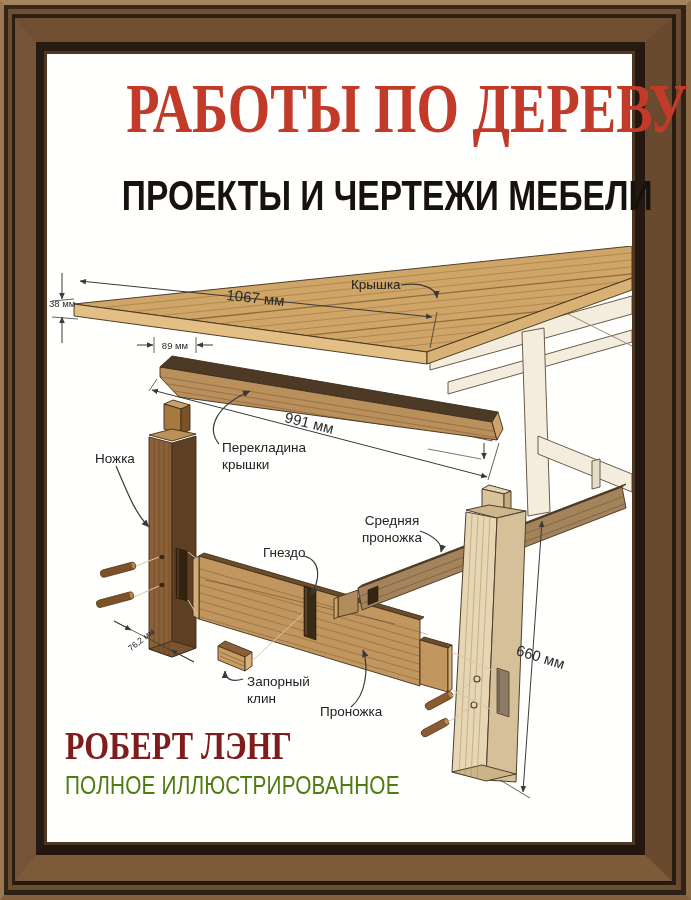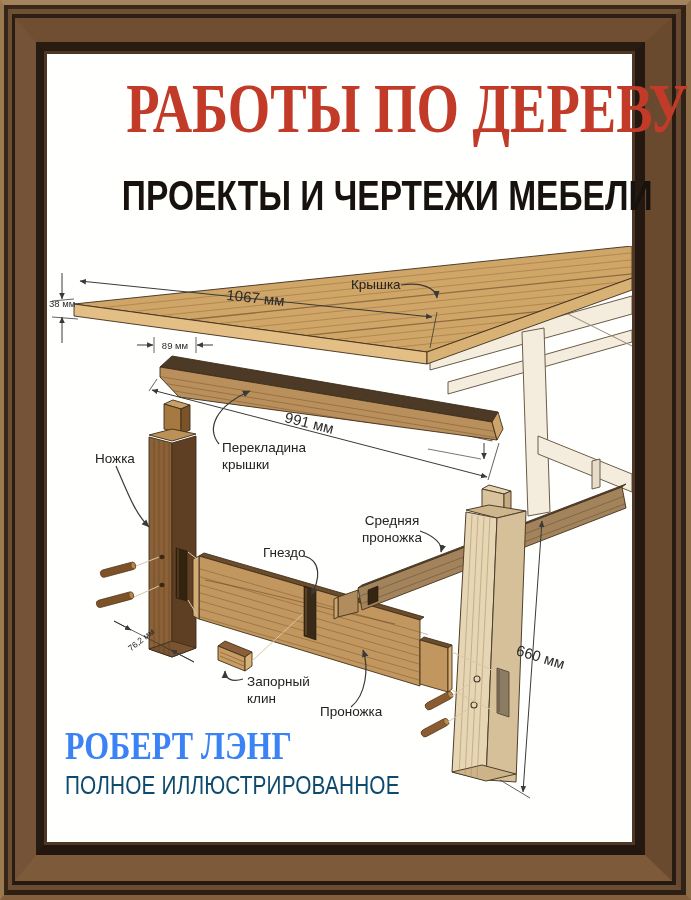--- a/index.html
+++ b/index.html
@@ -17,23 +17,23 @@
   .title{position:absolute;top:20px;left:0;width:100%;text-align:right;
          font-family:"Liberation Serif",serif;font-weight:700;font-size:70px;line-height:1;
          color:#c23a28;white-space:nowrap;}
   .squeeze{display:inline-block;transform:scaleX(.78);transform-origin:center top;white-space:nowrap;}
   .squeezeL{display:inline-block;transform:scaleX(.8);transform-origin:left top;white-space:nowrap;}
   .subtitle{position:absolute;top:99px;left:0;width:100%;text-align:center;
             font-weight:700;font-size:43px;line-height:44px;color:#17120e;margin-top:20px;}
   .subtitle .ln{display:block;}
   .diagram-svg{position:absolute;left:0;top:192px;}
   .author{position:absolute;left:18px;top:672px;font-family:"Liberation Serif",serif;
-          font-weight:700;font-size:40px;line-height:1;color:#3b82f6;white-space:nowrap;}
+          font-weight:700;font-size:40px;line-height:1;color:#7f1d1d;white-space:nowrap;}
   .tagline{position:absolute;left:18px;top:716px;font-weight:400;font-size:26px;
-           line-height:30px;color:#0c4a6e;letter-spacing:.2px;}
+           line-height:30px;color:#4d7c0f;letter-spacing:.2px;}
   .tagline .ln{display:block;}
   text{font-family:"Liberation Sans",sans-serif;fill:#222;}
   .lbl{font-size:13.5px;}
   .dim{font-size:15px;fill:#2b2b2b;}
   .dimS{font-size:9.5px;fill:#2b2b2b;}
 </style>
 </head>
 <body>
 
 <div class="frame-layer" id="f1"></div>

